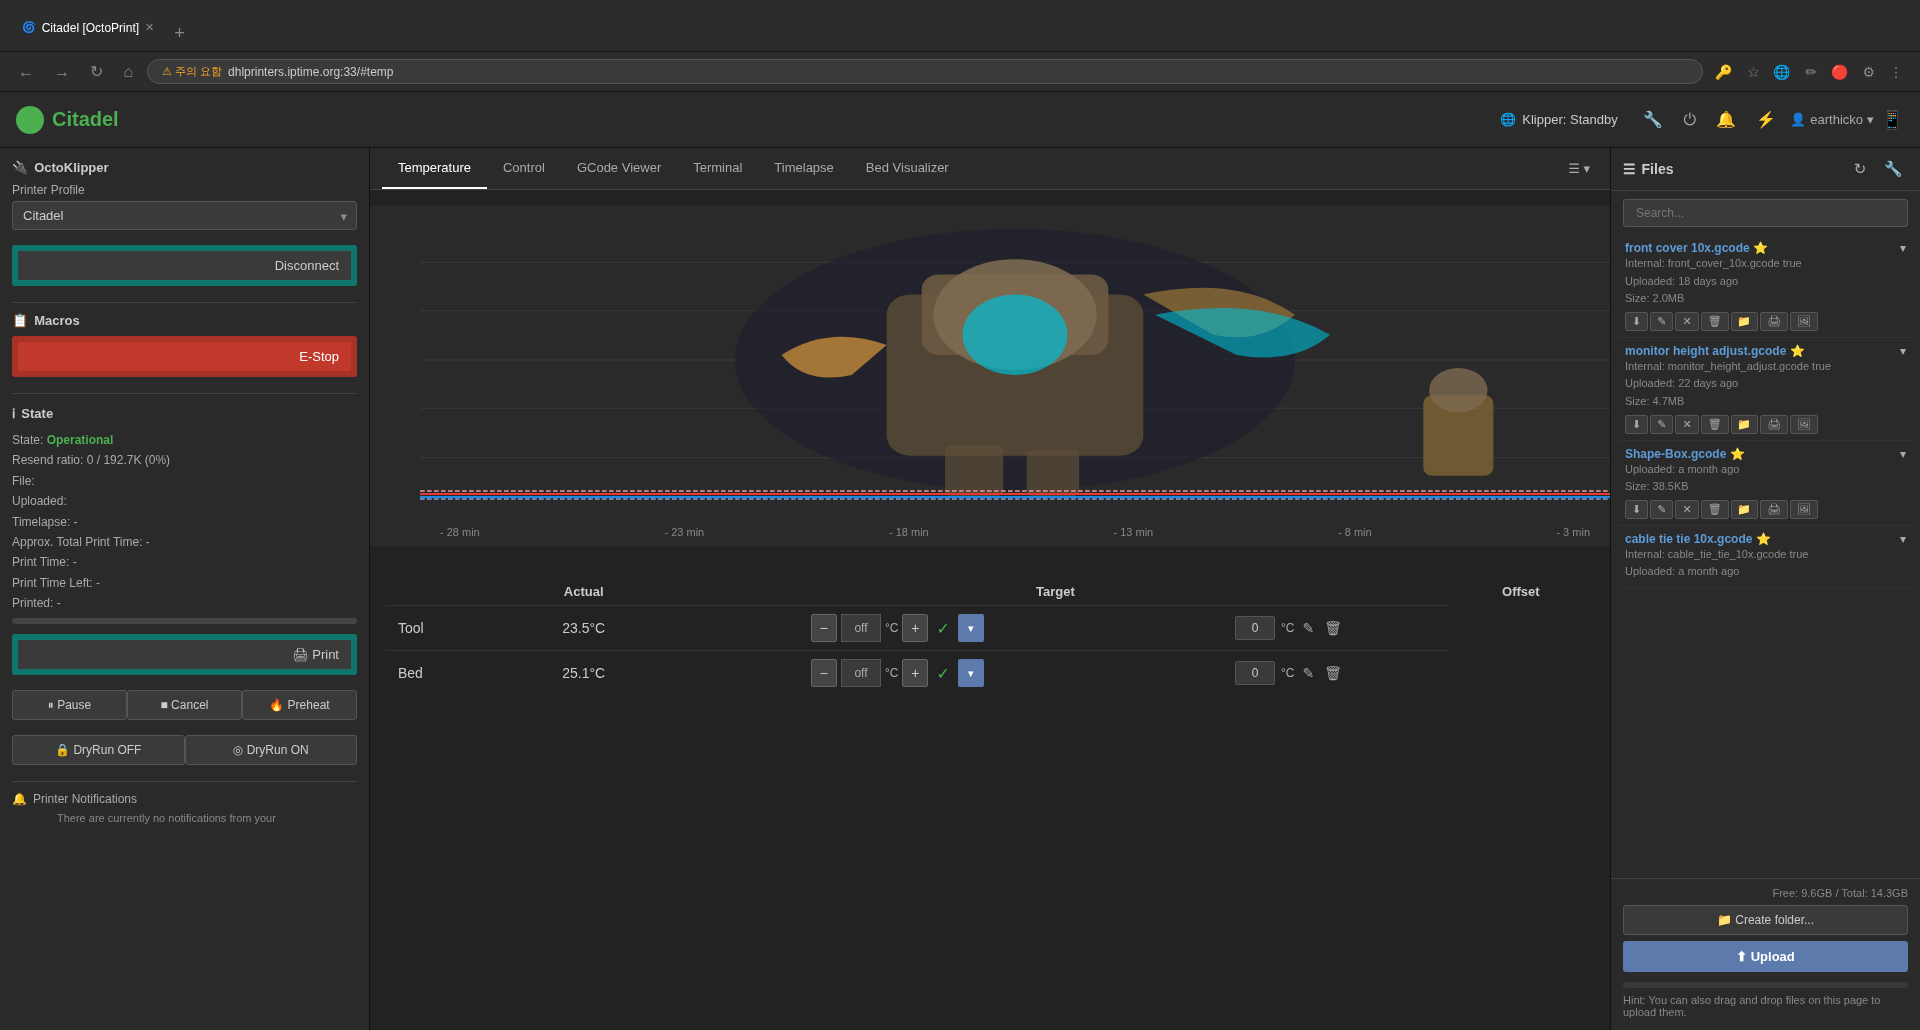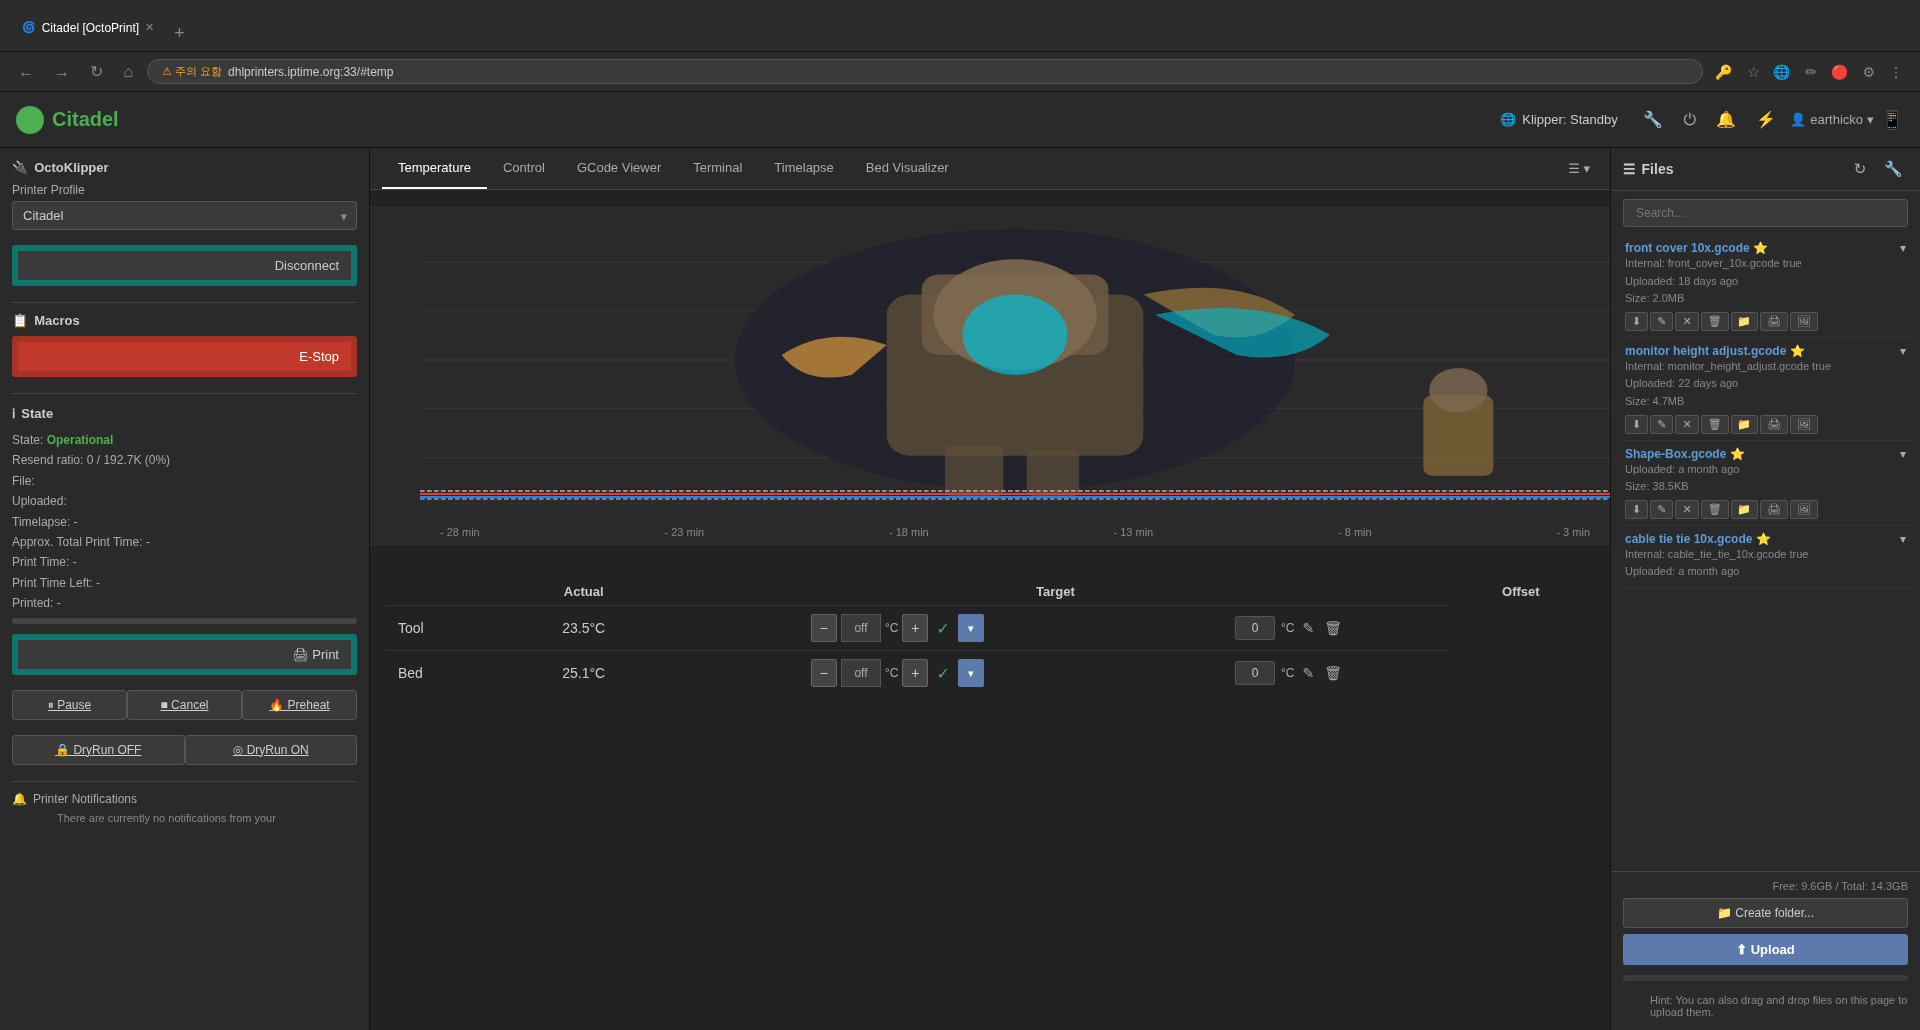--- a/index.html
+++ b/index.html
@@ -41,21 +41,21 @@
     .sidebar-section-header { display: flex; align-items: center; gap: 6px; font-size: 13px; font-weight: bold; color: #ccc; margin-bottom: 8px; }
     .sidebar-label { font-size: 12px; color: #aaa; margin-bottom: 4px; }
     .sidebar-select { width: 100%; background: #3a3a3a; border: 1px solid #555; color: #ccc; padding: 6px 10px; border-radius: 3px; font-size: 13px; appearance: none; cursor: pointer; }
     .sidebar-select-wrapper { position: relative; }
     .sidebar-select-wrapper::after { content: '▾'; position: absolute; right: 10px; top: 50%; transform: translateY(-50%); color: #888; pointer-events: none; }
     .sidebar-btn { width: 100%; background: #3a3a3a; border: 6px solid #0f766e; color: #ccc; padding: 7px 12px; border-radius: 3px; cursor: pointer; font-size: 13px; text-align: right; }
     .sidebar-divider { border: none; border-top: 1px solid #444; margin: 10px 0; }
     .state-info { font-size: 12px; color: #aaa; line-height: 1.7; }
     .state-info .state-val { color: #4caf50; font-weight: bold; }
     .progress-bar { width: 100%; height: 6px; background: #444; border-radius: 3px; margin: 4px 0 10px; }
-    .action-buttons { display: flex; flex-wrap: wrap; text-decoration: underline; }
+    .action-buttons { display: flex; flex-wrap: wrap; }
     .action-btn { flex: 1; background: #3a3a3a; border: 1px solid #555; color: #ccc; padding: 7px 8px; border-radius: 3px; cursor: pointer; font-size: 12px; text-align: center; min-width: 70px; }
     .action-btn.preheat { background: #3a3a3a; }
     .action-btn.dryrun-off { background: #3a3a3a; border-color: #555; }
     .action-btn.dryrun-on { background: #3a3a3a; border-color: #555; }
     .notifications-section { margin-top: 8px; }
     .notif-header { display: flex; align-items: center; gap: 6px; font-size: 12px; color: #aaa; margin-bottom: 6px; }
     .notif-text { font-size: 11px; color: #888; margin-left: 45px; }
 
     
     .center-panel { flex: 1; display: flex; flex-direction: column; background: #222; overflow: hidden; gap: 16px; }
@@ -108,21 +108,21 @@
     .file-name { font-size: 12px; color: #5c9bd6; font-weight: bold; display: flex; align-items: center; gap: 4px; cursor: pointer; }
     .file-name .star { color: #f5a623; }
     .file-meta { font-size: 11px; color: #888; line-height: 1.6; }
     .file-actions { display: flex; gap: 2px; margin-top: 4px; flex-wrap: wrap; }
     .file-action-btn { background: #3a3a3a; border: 1px solid #555; color: #aaa; cursor: pointer; font-size: 11px; padding: 2px 6px; border-radius: 2px; }
     .file-expand-btn { background: none; border: none; color: #aaa; cursor: pointer; font-size: 12px; margin-left: auto; }
     .files-footer { padding: 8px 12px; border-top: 1px solid #444; }
     .files-storage { font-size: 11px; color: #888; text-align: right; margin-bottom: 6px; }
     .files-create-folder-btn { width: 100%; background: #3a3a3a; border: 1px solid #555; color: #ccc; padding: 7px; border-radius: 3px; cursor: pointer; font-size: 12px; margin-bottom: 6px; }
     .files-upload-btn { width: 100%; background: #5c7aac; border: none; color: #fff; padding: 8px; border-radius: 3px; cursor: pointer; font-size: 13px; font-weight: bold; margin-bottom: 6px; }
-    .files-hint { font-size: 11px; color: #888; padding: 13px 0 4px; margin-left: 27px; }
+    .files-hint { font-size: 11px; color: #888; padding: 6px 0 4px; }
     .files-hint-bar { background: #3a3a3a; height: 6px; border-radius: 3px; margin-top: 4px; }
 
     
     ::-webkit-scrollbar { width: 6px; }
     ::-webkit-scrollbar-track { background: #2a2a2a; }
     ::-webkit-scrollbar-thumb { background: #555; border-radius: 3px; }
   </style>
 </head>
 <body>
 

